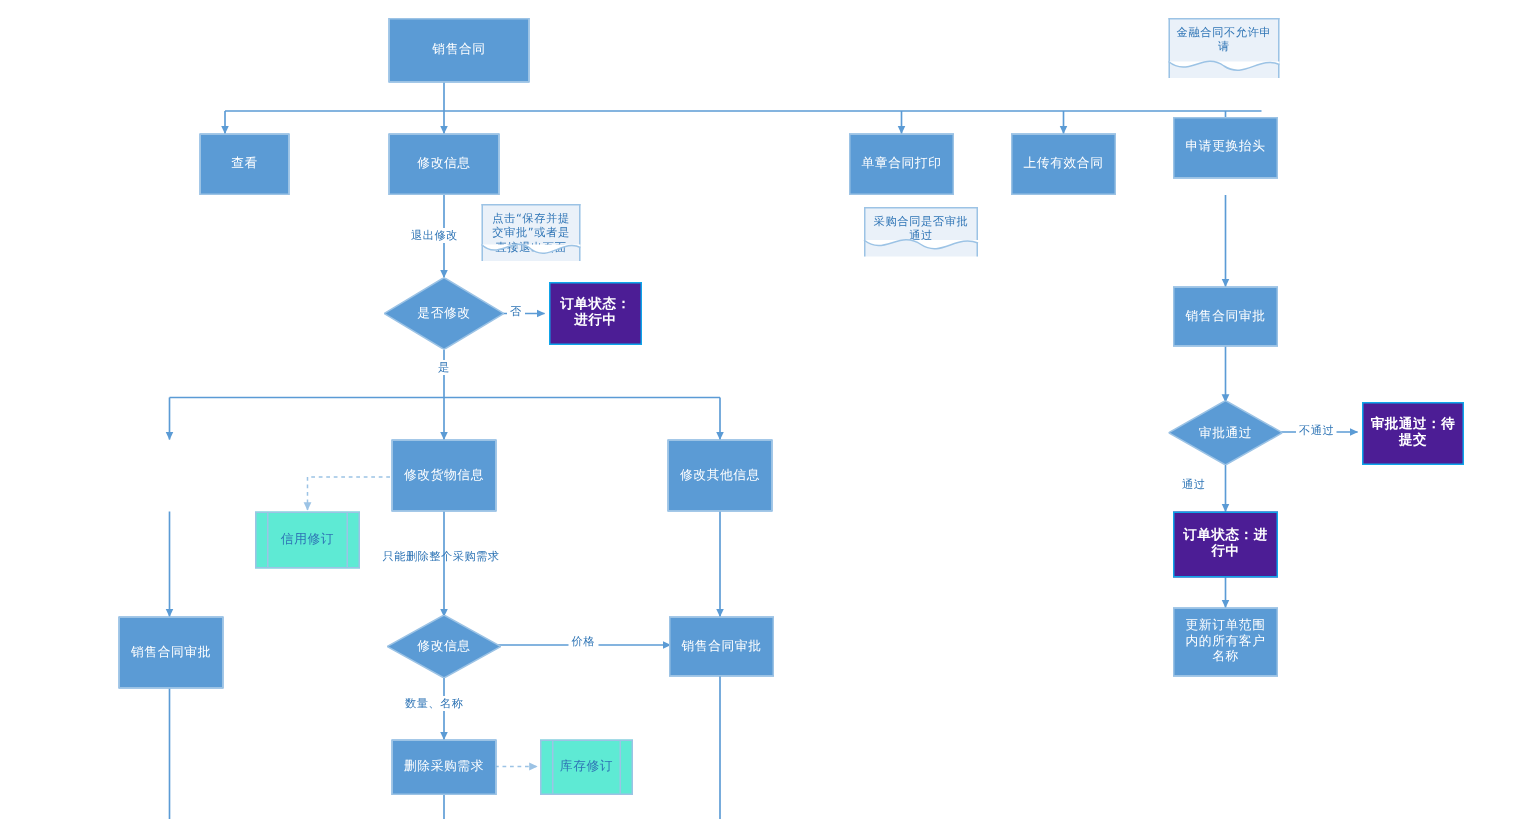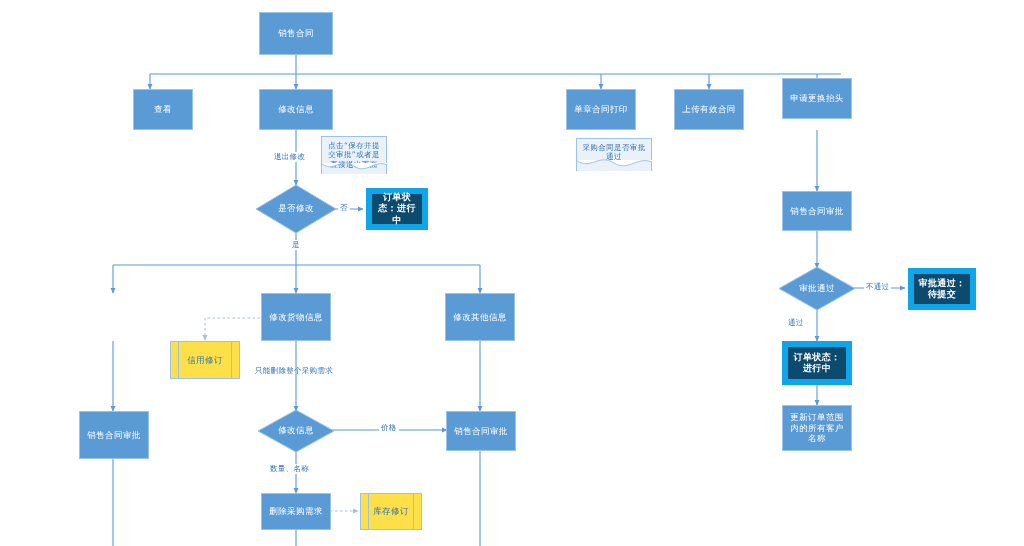--- a/index.html
+++ b/index.html
@@ -31,27 +31,27 @@
     color:#ffffff;
     font-size:8.5px;
     letter-spacing:.4px;
     padding:2px 3px;
   }
   .node.process{
     background:#5B9BD5;
     border:1px solid #9CC3E5;
   }
   .node.alert{
-    background:#0c4a6e;
-    border:6px solid #0ea5e9;
+    background:#4c1d95;
+    border:1px solid #0ea5e9;
     font-weight:bold;
     font-size:9px;
   }
   .node.predef{
-    background:#fde047;
+    background:#5eead4;
     border:1px solid #9CC3E5;
     color:#2E74B5;
   }
   .node.predef::before,
   .node.predef::after{
     content:"";
     position:absolute;
     top:0;bottom:0;
     width:0;
     border-left:1px solid #9CC3E5;
@@ -169,24 +169,31 @@
       <path d="M817,385 L817,405" marker-end="url(#ah)"></path>
     </g>
     <g stroke="#9CC3E5" stroke-width="1" fill="none" stroke-dasharray="2.5,2.5">
 
       <path d="M270,318 L205,318 L205,340" marker-end="url(#ahd)"></path>
 
       <path d="M330,511 L358,511" marker-end="url(#ahd)"></path>
     </g>
   </svg>
 
-  <div class="node process" style="left:259px;top:12px;width:74px;height:43px;">
+  <div class="node process" style="left:259px;top:12px;width:94px;height:43px;">
     <span>销售合同</span>
   </div>
 
+  <div class="node note" style="left:779px;top:12px;width:74px;height:40px;">
+    <span>金融合同不允许申请</span>
+    <svg class="note-wave" viewBox="0 0 76 12" preserveAspectRatio="none">
+      <path d="M0,0 C14,11 24,-7 38,3 C52,12 62,-4 76,2 L76,0 Z" fill="#ffffff" stroke="none"></path>
+      <path d="M0,0 C14,11 24,-7 38,3 C52,12 62,-4 76,2" fill="none" stroke="#9CC3E5" stroke-width="1"></path>
+    </svg>
+  </div>
 
   <div class="node process" style="left:133px;top:89px;width:60px;height:41px;">
     <span>查看</span>
   </div>
 
   <div class="node process" style="left:259px;top:89px;width:74px;height:41px;">
     <span>修改信息</span>
   </div>
 
   <div class="node process" style="left:566px;top:89px;width:70px;height:41px;">

